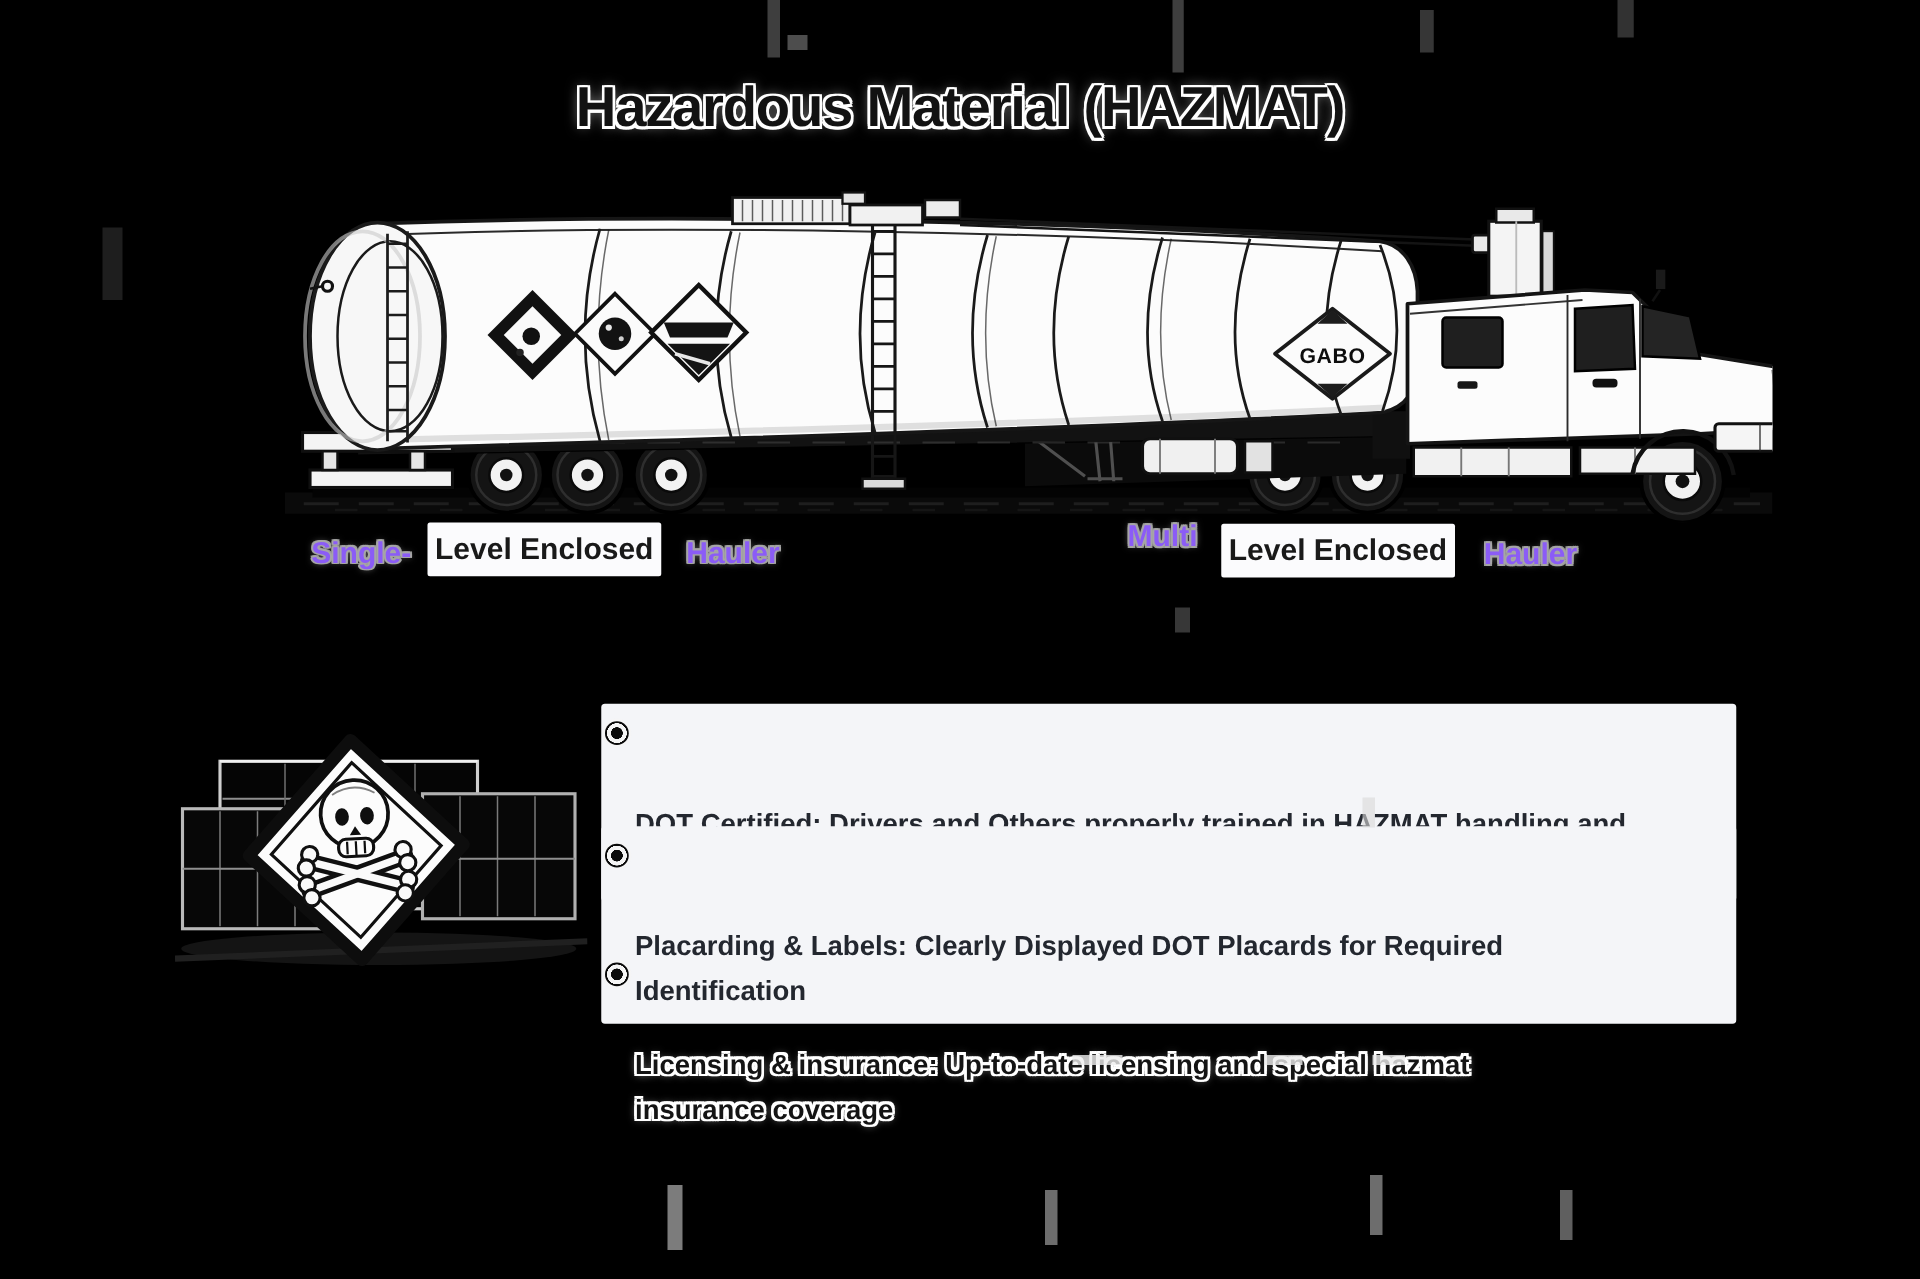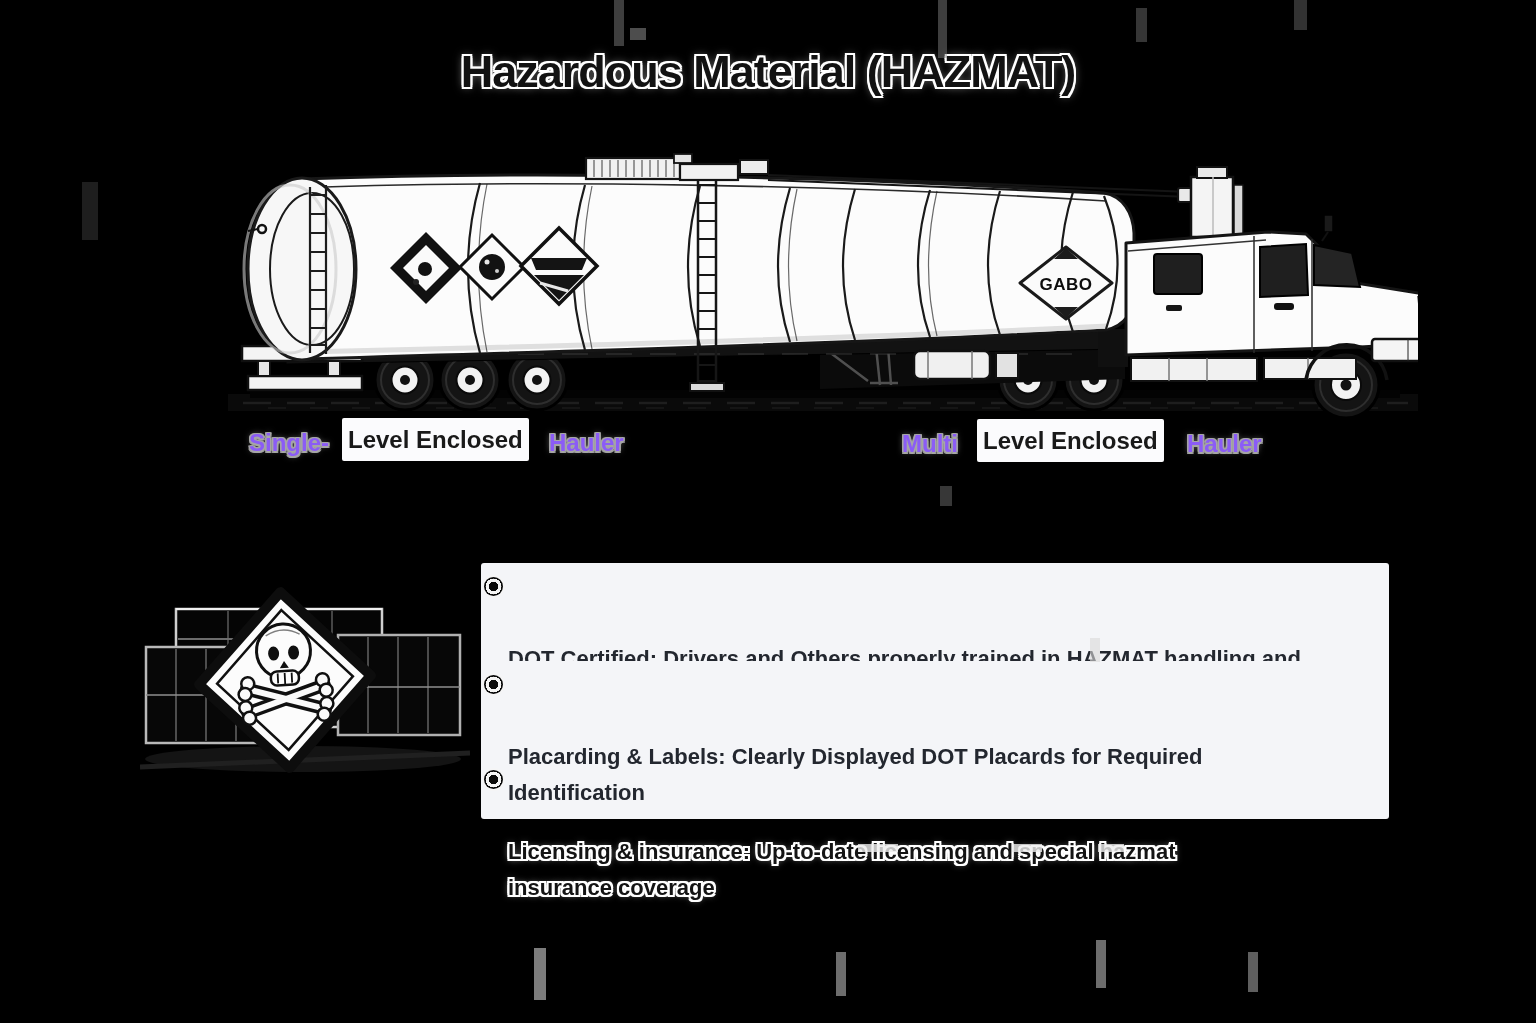--- a/index.html
+++ b/index.html
@@ -2,21 +2,21 @@
 <html><head>
 <meta charset="utf-8">
 <style>
   html,body{margin:0;padding:0;background:#000;}
   #canvas{
     position:relative;width:1536px;height:1023px;overflow:hidden;
     background:#000;font-family:"Liberation Sans",sans-serif;
   }
   
   .page-title{
-    position:absolute;left:0;right:0;top:46px;text-align:center;
+    position:absolute;left:0;right:0;top:60px;text-align:center;
     font-size:45px;font-weight:800;letter-spacing:-1px;color:#121212;
     text-shadow:
       -2px 0 0 #fff, 2px 0 0 #fff, 0 -2px 0 #fff, 0 2px 0 #fff,
       -2px -2px 0 #fff, 2px 2px 0 #fff, -2px 2px 0 #fff, 2px -2px 0 #fff,
       0 0 10px rgba(255,255,255,.55);
   }
   
   .cap-ghost{
     position:absolute;font-size:24px;font-weight:700;color:#8b5cf6;
     text-shadow:
@@ -220,21 +220,21 @@
       <path d="M1190 163 L1194 206" stroke="#222" stroke-width="1.5"></path>
       <polygon points="1196,176 1212,181 1213,194 1197,191" fill="#dcdcdc" stroke="#111" stroke-width="2"></polygon>
       <rect x="1144" y="206" width="72" height="22" rx="3" fill="#f5f5f5" stroke="#111" stroke-width="2.5"></rect>
       <path d="M1180 206 V228" stroke="#222" stroke-width="1"></path>
     </g>
   </svg>
 
   <span class="cap-ghost" style="left:249px;top:429px">Single-</span>
   <span class="cap-box" style="left:342px;top:418px">Level Enclosed</span>
   <span class="cap-ghost" style="left:549px;top:429px">Hauler</span>
-  <span class="cap-ghost" style="left:902px;top:430px">Multi</span>
+  <span class="cap-ghost" style="left:902px;top:416px">Multi</span>
   <span class="cap-box" style="left:977px;top:419px">Level Enclosed</span>
   <span class="cap-ghost" style="left:1187px;top:430px">Hauler</span>
 
   <svg viewBox="0 0 330 215" style="left:140px;top:583px;width:330px;height:215px">
     <g>
       <rect x="36" y="26" width="206" height="118" fill="#050505" stroke="#cfcfcf" stroke-width="2.5"></rect>
       <path d="M38 56 H240 M38 88 H240 M38 118 H240" stroke="#8f8f8f" stroke-width="1.5"></path>
       <path d="M88 28 V142 M140 28 V142 M192 28 V142" stroke="#6f6f6f" stroke-width="1.2"></path>
       <path d="M36 26 H242" stroke="#f0f0f0" stroke-width="2"></path>
       <rect x="6" y="64" width="122" height="96" fill="#070707" stroke="#b9b9b9" stroke-width="2.5"></rect>

